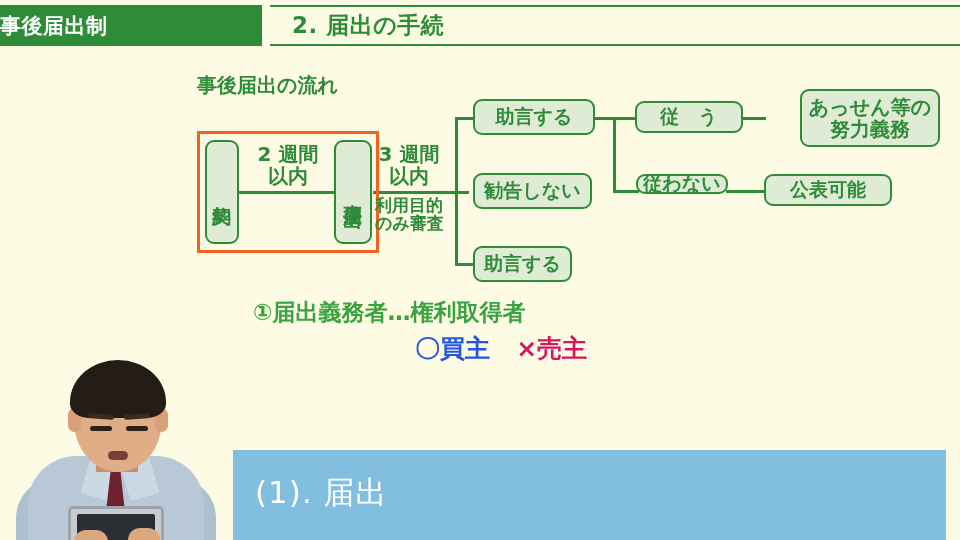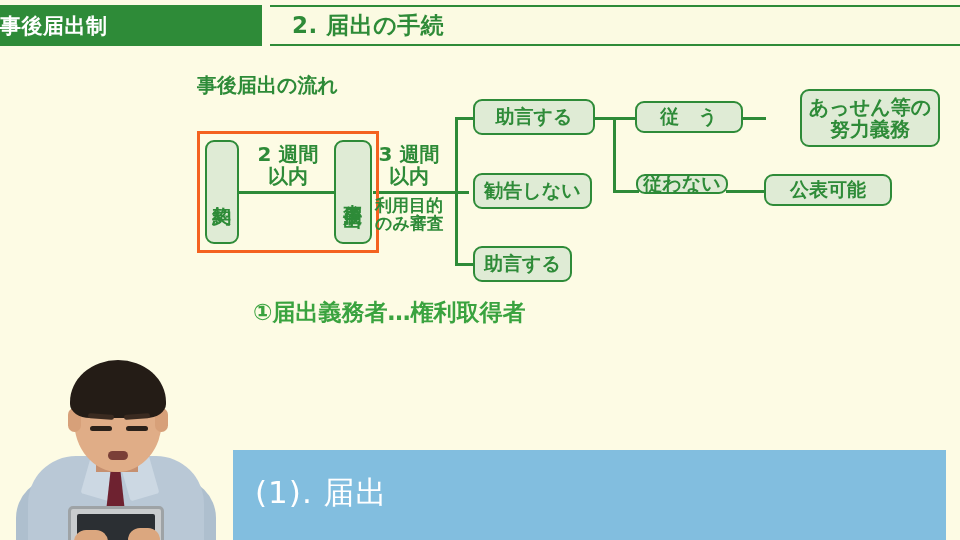--- a/index.html
+++ b/index.html
@@ -329,20 +329,21 @@
   <div class="node" style="left:635px; top:101px; width:108px; height:32px;">従　う</div>
 
   <div class="node" style="left:636px; top:174px; width:92px; height:20px;">従わない</div>
 
   <div class="node" style="left:764px; top:89px; width:140px; height:58px; white-space:pre-line; font-size:20px;margin-left:36px;">あっせん等の
 努力義務</div>
 
   <div class="node" style="left:764px; top:174px; width:128px; height:32px;">公表可能</div>
 
   <div class="note1">①届出義務者…権利取得者</div>
+  <div class="note2"><span class="blue">〇買主</span>   <span class="red">×売主</span></div>
 
   <div class="banner">
     <span>(1). 届出</span>
   </div>
 
   <div class="presenter">
     <div class="p-shoulderL"></div>
     <div class="p-shoulderR"></div>
     <div class="p-body"></div>
     <div class="p-collarL"></div>

